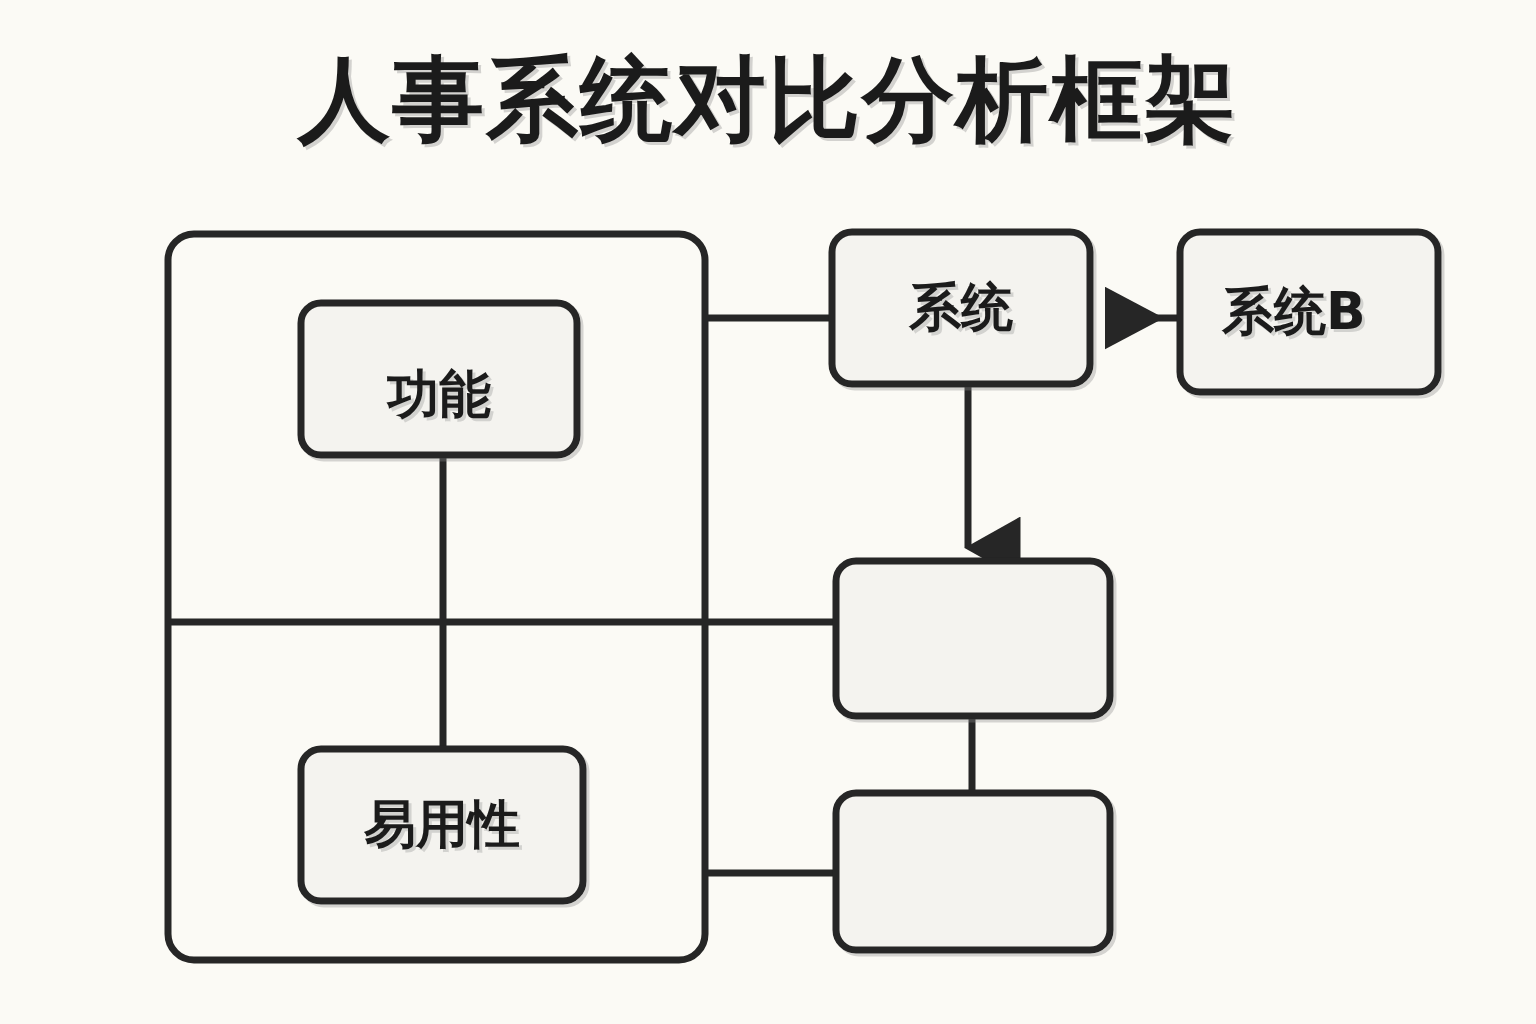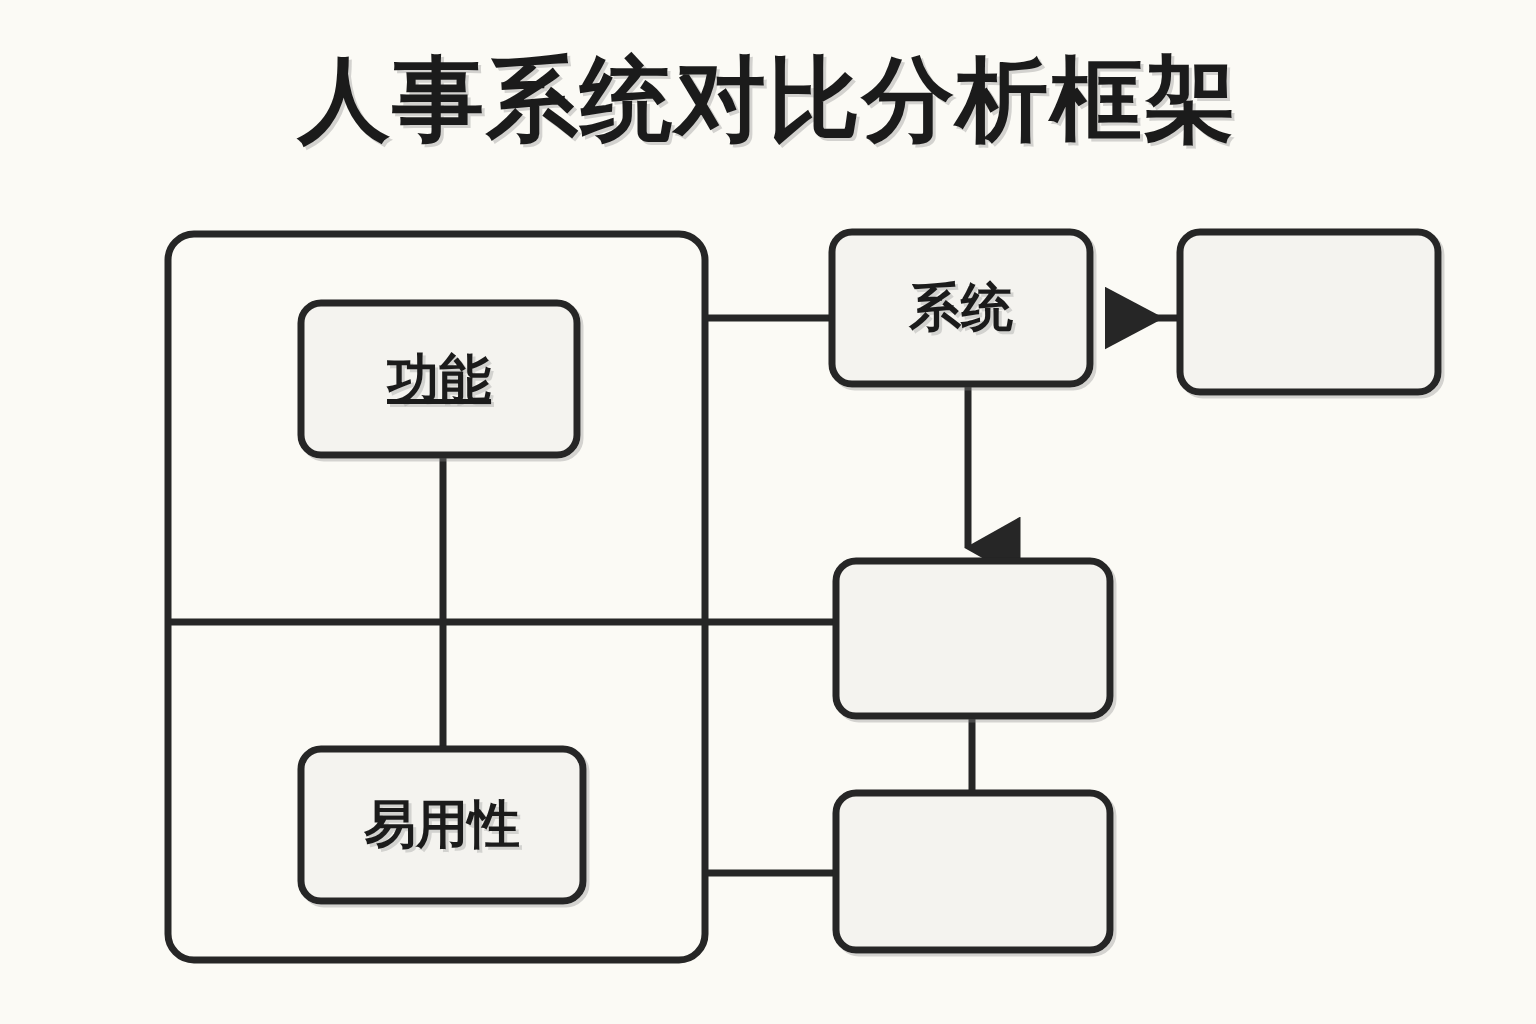--- a/index.html
+++ b/index.html
@@ -102,22 +102,23 @@
       <rect x="832" y="232" width="258" height="152" rx="20" ry="20" fill="#F4F3EF" stroke="#262626" stroke-width="7" filter="url(#soft-shadow)"></rect>
 
       <rect x="1180" y="232" width="258" height="160" rx="20" ry="20" fill="#F4F3EF" stroke="#262626" stroke-width="7" filter="url(#soft-shadow)"></rect>
 
       <rect x="836" y="561" width="274" height="155" rx="20" ry="20" fill="#F4F3EF" stroke="#262626" stroke-width="7" filter="url(#soft-shadow)"></rect>
 
       <rect x="836" y="793" width="274" height="157" rx="20" ry="20" fill="#F4F3EF" stroke="#262626" stroke-width="7" filter="url(#soft-shadow)"></rect>
     </g>
   </svg>
 
-  <div class="node-label" style="left:301px; top:303px; width:276px; height:152px;text-decoration:underline;">功能</div>
+  <div class="node-label" style="left:301px; top:319px; width:276px; height:152px;">功能</div>
 
   <div class="node-label" style="left:301px; top:749px; width:282px; height:152px;">易用性</div>
 
   <div class="node-label" style="left:832px; top:232px; width:258px; height:152px;">系统</div>
 
+  <div class="node-label" style="left:1180px; top:232px; width:280px; height:160px; justify-content:flex-start; padding-left:42px; box-sizing:border-box;">系统B</div>
 
 
 
 </div>
 
 </body></html>

